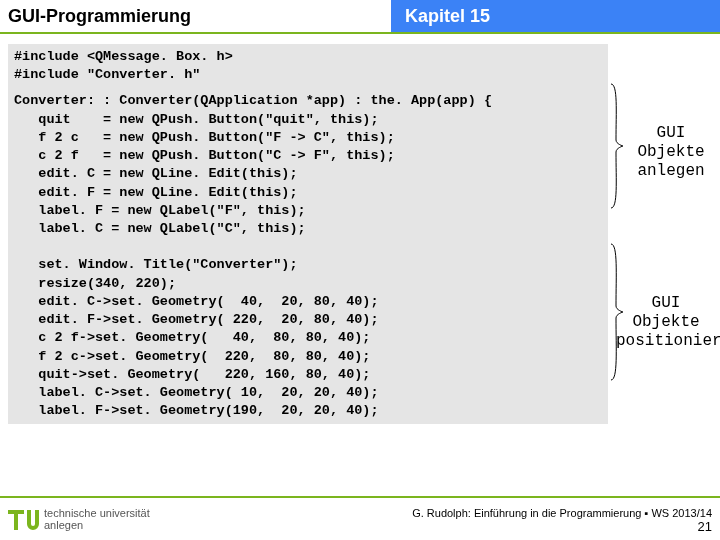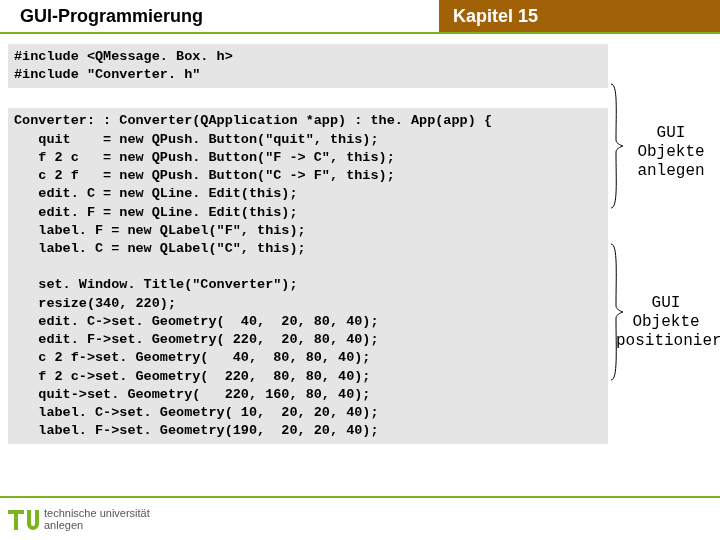--- a/index.html
+++ b/index.html
@@ -1,23 +1,23 @@
 <!DOCTYPE html>
 <html><head>
 <meta charset="utf-8">
 <style>
   * { margin: 0; padding: 0; box-sizing: border-box; }
   body { width: 720px; height: 540px; background: #fff; font-family: Arial, sans-serif; position: relative; overflow: hidden; }
   .header { display: flex; height: 32px; }
-  .header-left { background: #fff; width: 439px; display: flex; align-items: center; padding-left: 20px; font-weight: bold; font-size: 18px; }
-  .header-right { background: #a16207; flex: 1; display: flex; align-items: center; padding-left: 14px; color: #fff; font-weight: bold; font-size: 18px; }
+  .header-left { background: #fff; width: 391px; display: flex; align-items: center; padding-left: 8px; font-weight: bold; font-size: 18px; }
+  .header-right { background: #3b82f6; flex: 1; display: flex; align-items: center; padding-left: 14px; color: #fff; font-weight: bold; font-size: 18px; }
   .green-line { height: 2px; background: #7bb51e; width: 100%; }
   .content { position: relative; padding: 10px 8px 0 8px; }
   .code-block { background: #e5e5e5; font-family: "Courier New", monospace; font-size: 13.5px; font-weight: bold; line-height: 1.35; padding: 4px 6px; white-space: pre; width: 600px; }
-  .includes { margin-bottom: 20px; }
+  .includes { margin-bottom: 0; }
   .annot { position: absolute; font-family: Liberation Mono, monospace; font-size: 16px; text-align: center; line-height: 1.2; }
   .annot1 { left: 626px; top: 90px; width: 90px; }
   .annot2 { left: 616px; top: 260px; width: 100px; }
   .brace { position: absolute; width: 14px; overflow: visible; }
   .footer { position: absolute; bottom: 0; left: 0; right: 0; }
   .footer-line { height: 2px; background: #7bb51e; margin: 0 0 4px 0; }
   .footer-row { display: flex; align-items: center; justify-content: space-between; padding: 2px 8px 4px 8px; }
   .logo-wrap { display: flex; align-items: center; gap: 0; }
   .tu-text { color: #555; font-size: 11px; line-height: 1.05; }
   .credit { font-size: 11px; color: #000; text-align: right; }
@@ -78,14 +78,18 @@
       <svg width="36" height="32" viewBox="0 0 36 32">
         <rect x="0" y="6" width="16" height="4" fill="#7bb51e"></rect>
         <rect x="6" y="6" width="4" height="20" fill="#7bb51e"></rect>
         <path d="M19 6 v14 a6 6 0 0 0 12 0 v-14 h-4 v14 a2 2 0 0 1 -4 0 v-14 z" fill="#7bb51e"></path>
       </svg>
       <div class="tu-text">
         <div>technische universität</div>
         <div>anlegen</div>
       </div>
     </div>
+    <div>
+      <div class="credit">G. Rudolph: Einführung in die Programmierung ▪ WS 2013/14</div>
+      <div class="pagenum">21</div>
+    </div>
   </div>
 </div>
 
 </body></html>

